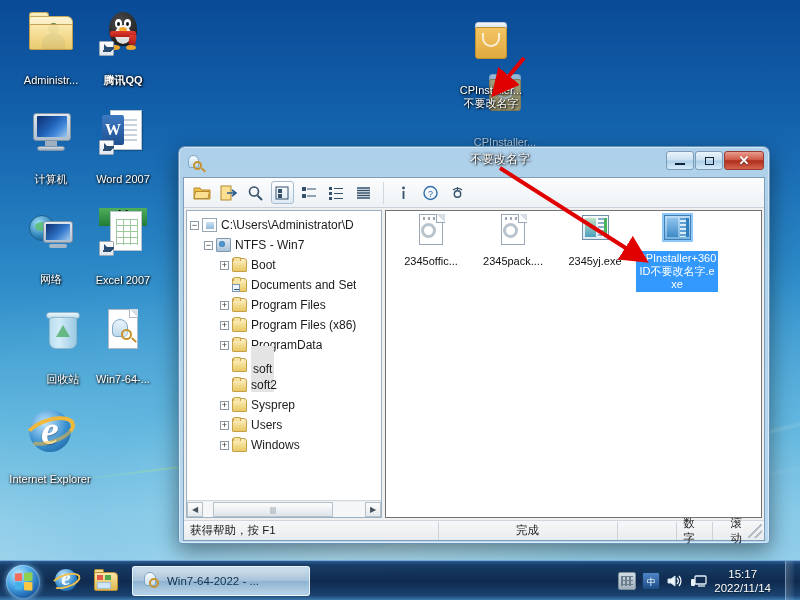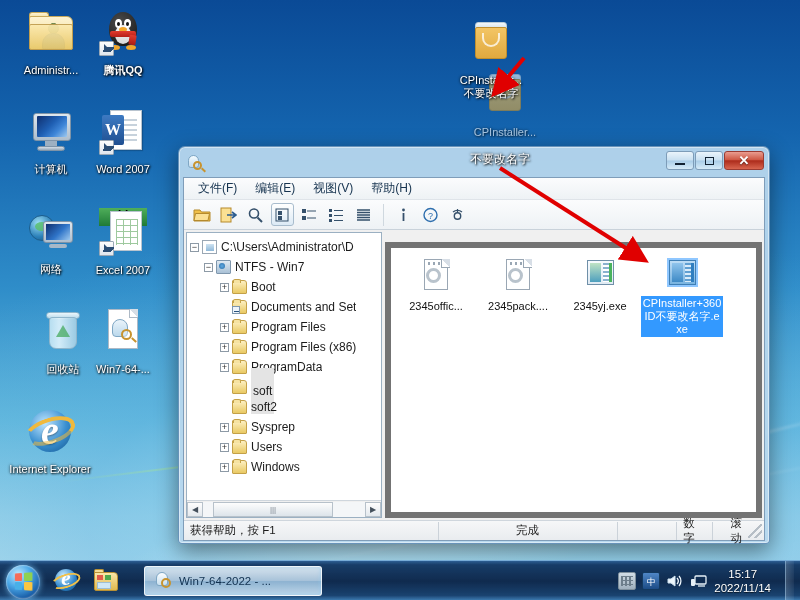--- a/index.html
+++ b/index.html
@@ -23,21 +23,21 @@
     background:linear-gradient(100deg, rgba(255,255,255,0) 0%, rgba(255,255,255,0.35) 45%, rgba(255,255,255,0) 95%);
     transform:rotate(-11deg); filter:blur(1px); }
   .sw4 { left:60px; top:455px; width:420px; height:2px;
     background:linear-gradient(90deg, rgba(160,230,120,0) 0%, rgba(175,235,130,0.75) 55%, rgba(170,232,125,0) 100%);
     transform:rotate(-7deg); filter:blur(.6px); }
 
   
   .dicon { position:absolute; width:86px; text-align:center; cursor:default; }
   .dicon .glyph { width:48px; height:48px; margin:0 auto; position:relative; }
   .dicon .lab {
-    margin-top:8px; font-size:11px; line-height:13px; color:#ffffff;
+    margin-top:18px; font-size:11px; line-height:13px; color:#ffffff;
     text-shadow:0 0 3px rgba(0,0,0,.95), 1px 1px 2px rgba(0,0,0,.95);
     word-break:break-all;
   }
   .shortcut-arrow{
     position:absolute; left:0; bottom:0; width:15px; height:15px;
     background:linear-gradient(#fdfdfd,#dfe6ee); border:1px solid #9aa8b6;
     border-radius:1px;
   }
   .shortcut-arrow:after{
     content:""; position:absolute; left:3px; top:8px; width:8px; height:2px; background:#2b4d74;
@@ -208,22 +208,22 @@
   .tnode .lbl.sel{ background:#e4e4e4; padding:16px 2px;margin-top:8px; }
 
   .hscroll{ height:17px; background:#f0f0f0; border-top:1px solid #cfd6dd; display:flex; align-items:center; }
   .hsb-arrow{ width:16px; height:15px; display:flex; align-items:center; justify-content:center;
               background:linear-gradient(#fdfdfd,#e4e9ee); border:1px solid #b7c1ca; font-size:8px; color:#44505c; cursor:default;}
   .hsb-track{ flex:1; height:15px; background:#f4f6f8; position:relative; }
   .hsb-thumb{ position:absolute; left:10px; top:0; width:120px; height:15px;
               background:linear-gradient(#fdfdfd,#dde4ea); border:1px solid #b7c1ca;
               display:flex; align-items:center; justify-content:center; font-size:8px; color:#7b868f; cursor:default;}
 
-  .list-pane{ flex:1; background:#fff; border:6px solid #737373; margin:12px 2px 2px 3px; position:relative;
-              padding:8px 4px; }
+  .list-pane{ flex:1; background:#fff; border:1px solid #737373; margin:2px 2px 2px 3px; position:relative;
+              padding:0 4px; }
   .fitem{ width:82px; text-align:center; float:left; margin:2px 0; cursor:default; }
   .fitem .fig{ width:34px; height:36px; margin:0 auto 2px; position:relative; }
   .fitem .fnm{ font-size:11px; line-height:13px; color:#111; word-break:break-all; padding:1px; display:inline-block;}
   .fitem.selected .fnm{ background:#3399ff; color:#fff; }
   .fitem.selected .fig .exeico{ box-shadow:0 0 0 2px rgba(51,153,255,.55); }
   .cfgdoc{position:absolute;left:5px;top:1px;width:24px;height:31px;background:#fff;border:1px solid #9aa7b4;}
   .cfgdoc:after{content:"";position:absolute;left:16px;top:-1px;width:8px;height:8px;
      background:linear-gradient(225deg,#d7dee6 50%,#fff 50%);border-left:1px solid #9aa7b4;border-bottom:1px solid #9aa7b4;}
   .cog{position:absolute;left:7px;top:10px;width:15px;height:15px;border-radius:50%;
      border:3px solid #b9c3cc; background:#fff; z-index:2;}
@@ -281,21 +281,21 @@
   .ql-ie .ring{position:absolute;left:-2px;top:6px;width:30px;height:14px;border-radius:50%;
     border:2.5px solid #f0c04a;border-left-color:transparent;transform:rotate(-18deg);}
   .ql-exp{ position:relative; width:26px; height:24px;}
   .ql-exp .fld{position:absolute;left:1px;top:3px;width:24px;height:19px;border-radius:1px 4px 2px 2px;
     background:linear-gradient(#fae6a8,#e0b94e); border:1px solid #b89034;}
   .ql-exp .tab{position:absolute;left:1px;top:0px;width:10px;height:4px;background:#f6dc98;border:1px solid #b89034;border-bottom:none;border-radius:2px 2px 0 0;}
   .ql-exp .d1{position:absolute;left:4px;top:6px;width:6px;height:5px;background:#e25b4a;}
   .ql-exp .d2{position:absolute;left:12px;top:6px;width:6px;height:5px;background:#4ea84e;}
   .ql-exp .d3{position:absolute;left:4px;top:13px;width:14px;height:7px;background:#cfe7f5;border:1px solid #9dbed4;}
 
-  .task-btn{ margin-left:18px; height:30px; min-width:178px; display:flex; align-items:center; gap:6px;
+  .task-btn{ margin-left:6px; height:30px; min-width:178px; display:flex; align-items:center; gap:6px;
     padding:0 10px; border-radius:3px; cursor:default;
     background:linear-gradient(180deg, rgba(235,245,252,.90) 0%, rgba(196,222,242,.85) 48%, rgba(164,203,232,.85) 52%, rgba(214,235,250,.88) 100%);
     border:1px solid rgba(255,255,255,.75);
     box-shadow:0 0 4px rgba(140,200,240,.6) inset; }
   .task-btn .tbi{ position:relative; width:18px; height:18px; flex:none;}
   .task-btn .tbi .gh{position:absolute;left:1px;top:0;width:12px;height:14px;border-radius:6px 6px 3px 3px;
      background:linear-gradient(#fbfdff,#c9dfee); border:1px solid #7fa7c4;}
   .task-btn .tbi .mag{position:absolute;left:6px;top:6px;width:10px;height:10px;border-radius:50%;border:2px solid #c8932e;}
   .task-btn .tbl{ font-size:11.5px; color:#10304f; white-space:nowrap; overflow:hidden;}
 
@@ -456,26 +456,20 @@
           <div class="sq"></div>
         </div>
       <div class="wb close">
           <div class="x">✕</div>
         </div>
     </div>
   </div>
 
   <div class="client">
 
-    <div class="menubar">
-      <span>文件(F)</span>
-      <span>编辑(E)</span>
-      <span>视图(V)</span>
-      <span>帮助(H)</span>
-    </div>
 
     <div class="toolbar">
       <div class="tb">
         <svg width="18" height="16" viewBox="0 0 18 16">
             <path d="M1 3h6l1.5 2H17v9H1z" fill="#f0c04a" stroke="#b58a2c"></path>
             <path d="M2.5 6.5h14L15 13.5H1z" fill="#fbe093" stroke="#b58a2c"></path>
           </svg>
       </div>
       <div class="tb">
         <svg width="17" height="16" viewBox="0 0 17 16">

